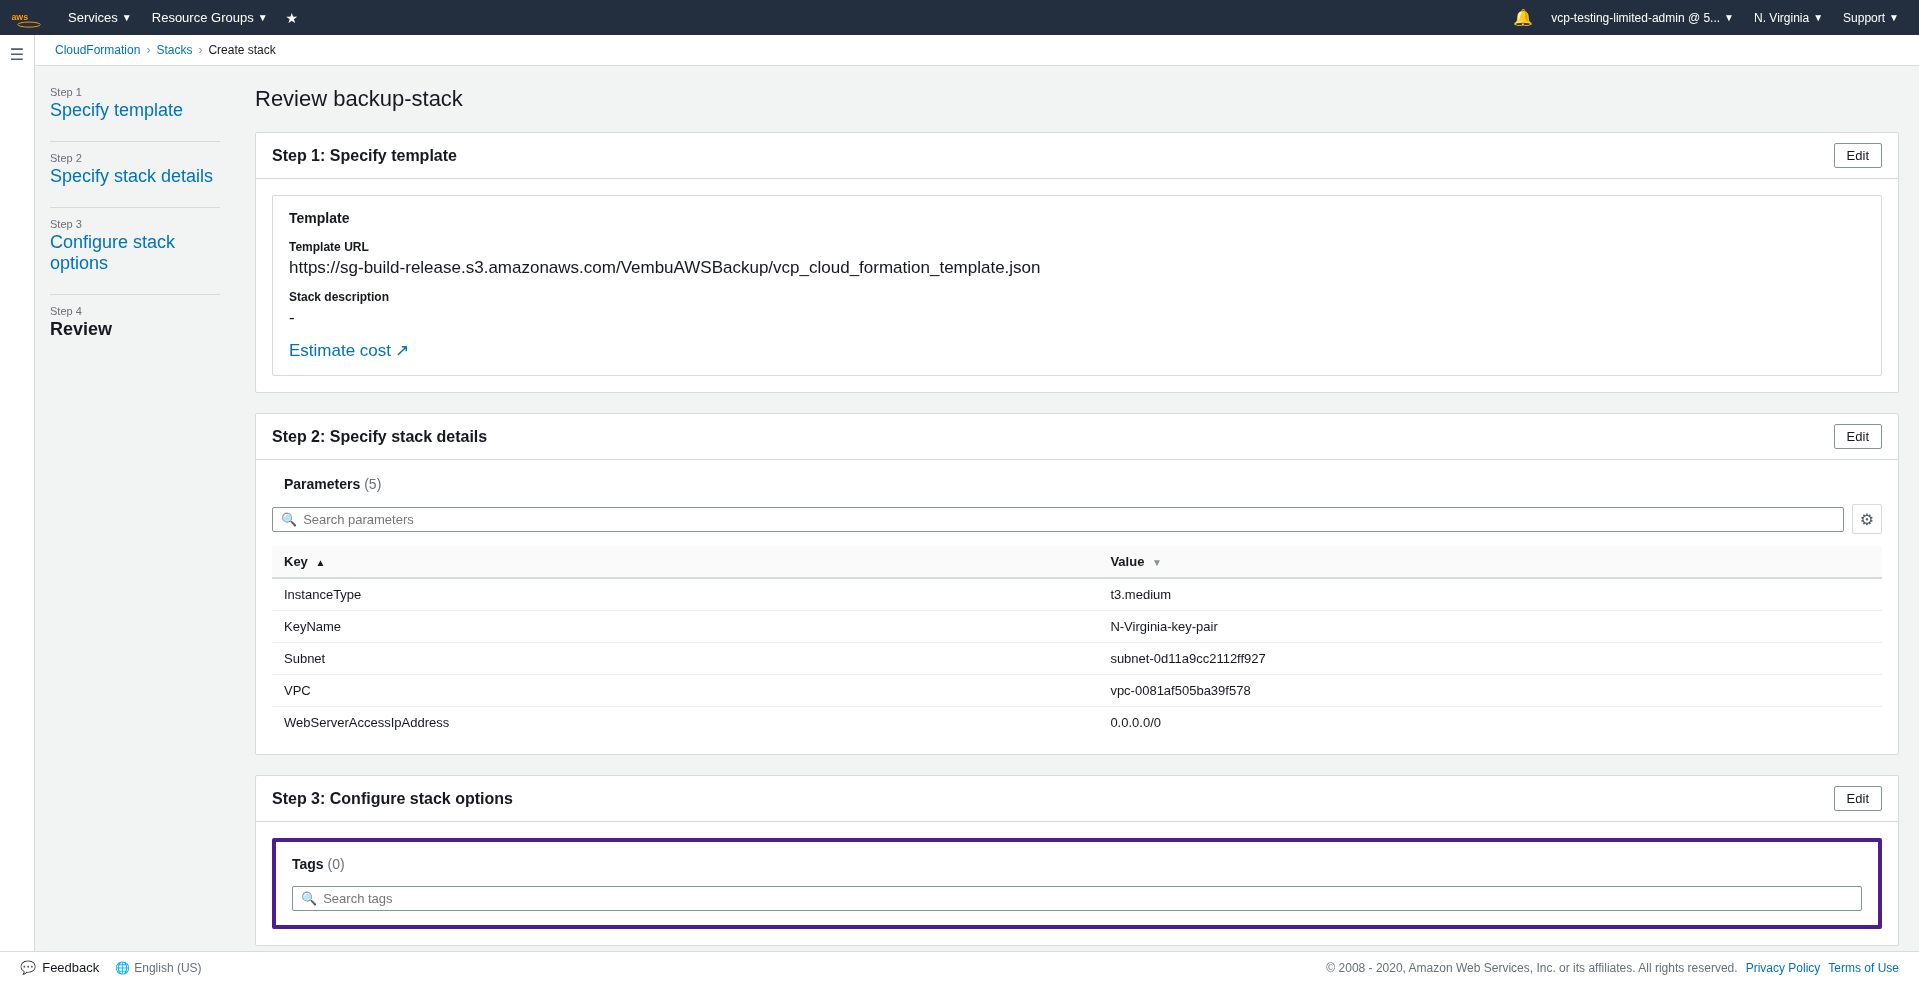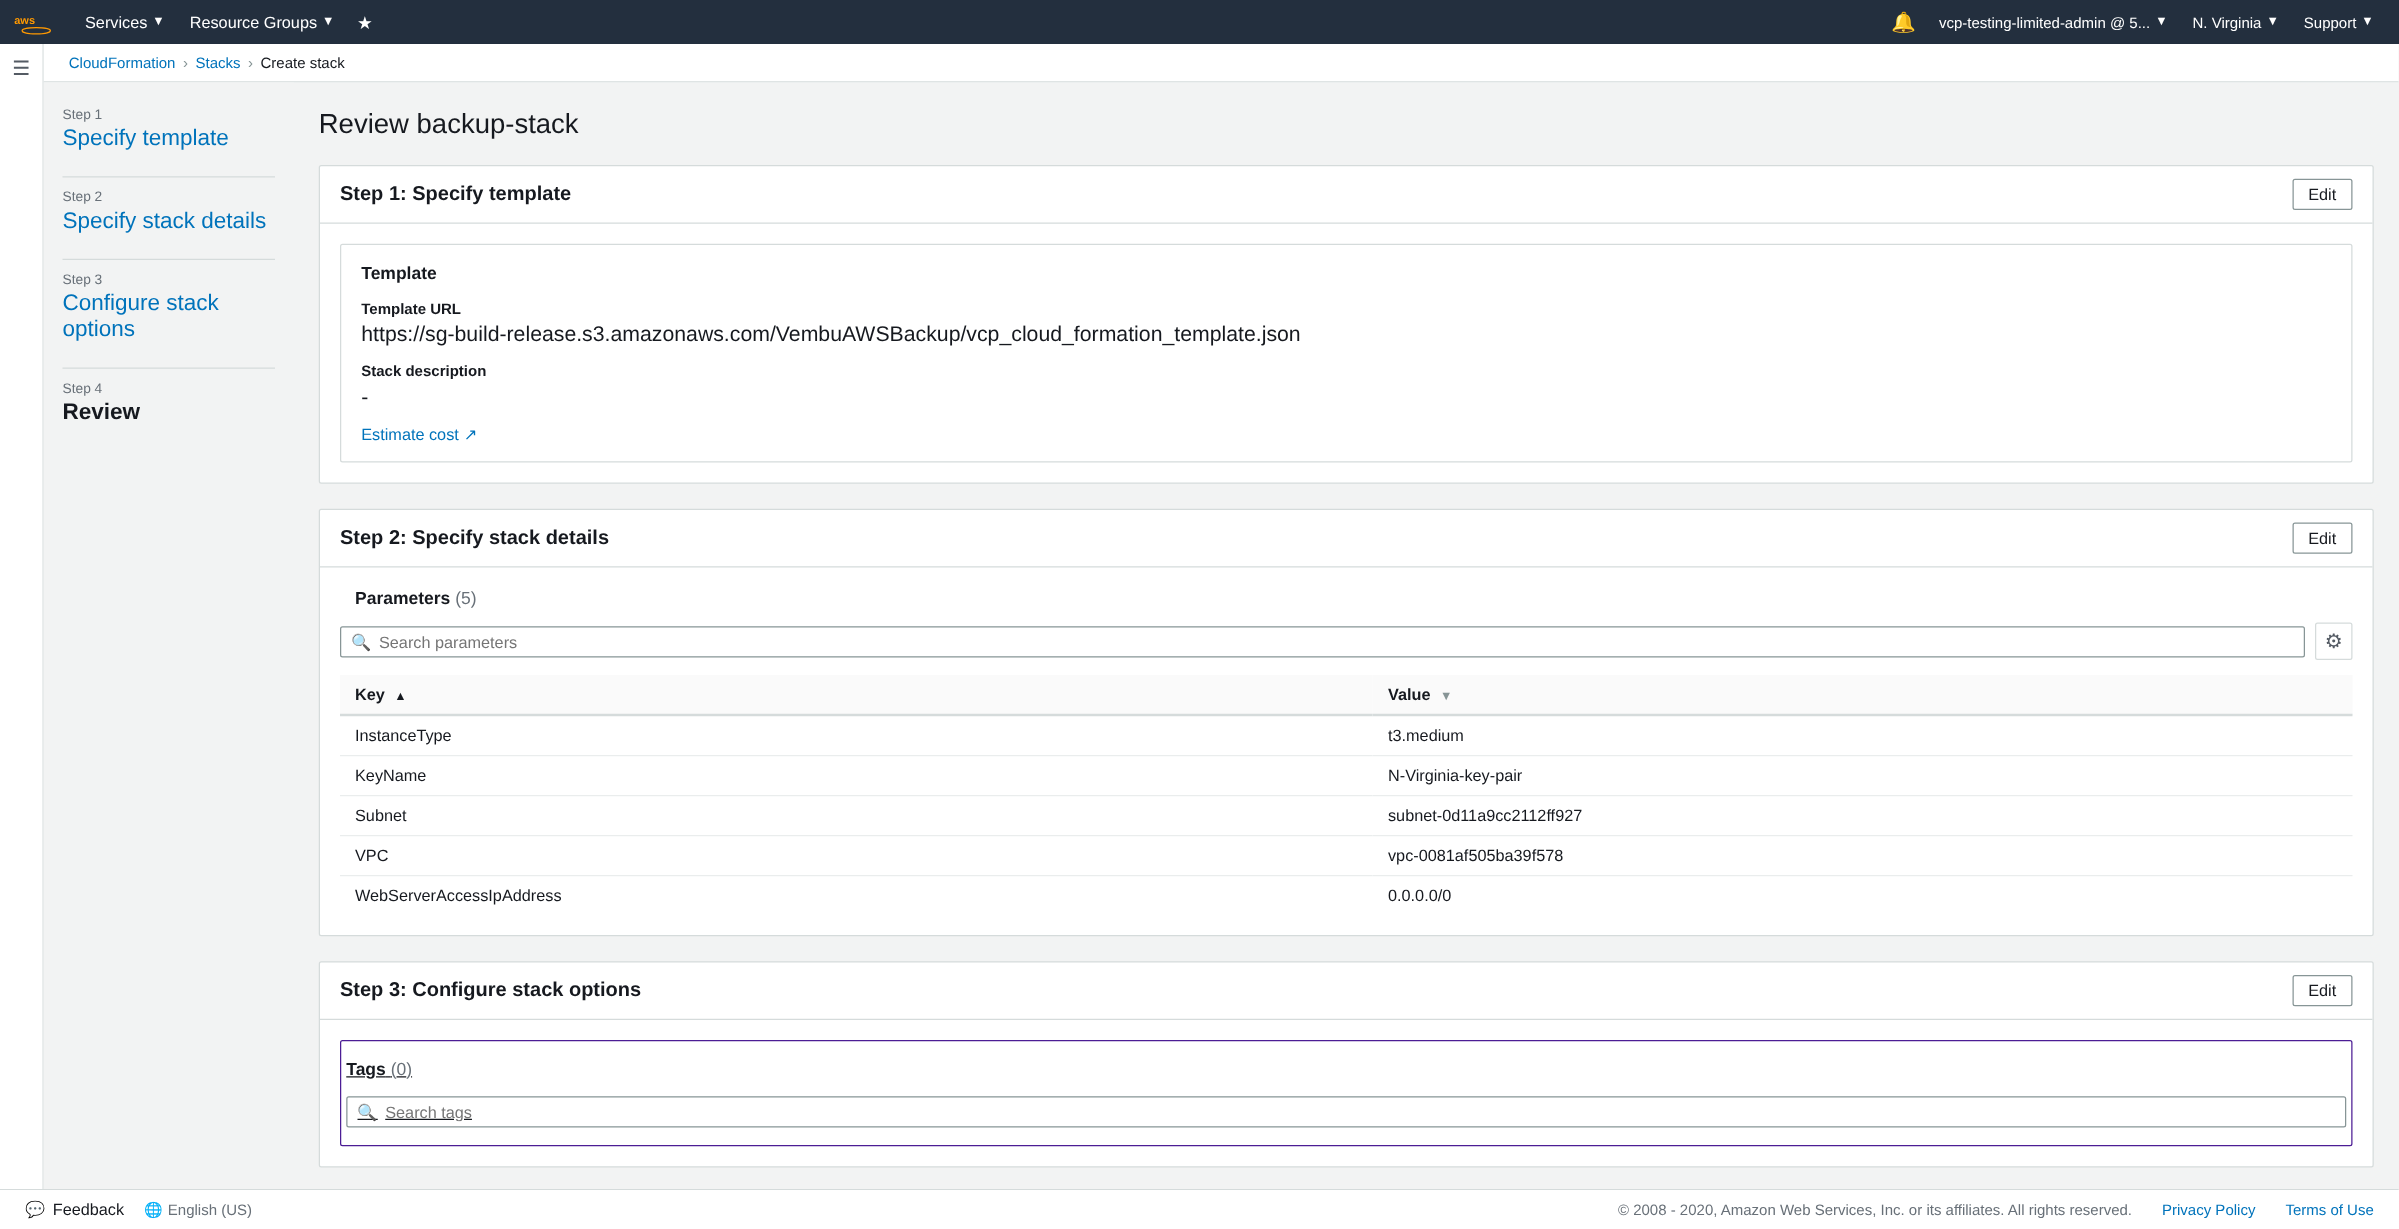--- a/index.html
+++ b/index.html
@@ -182,21 +182,21 @@
       color: #16191f;
       margin-bottom: 12px;
     }
     .field-value.url { word-break: break-all; }
     .estimate-link {
       color: #0073bb;
       text-decoration: none;
       display: inline-flex;
       align-items: center;
       gap: 4px;
-      font-size: 13px;
+      font-size: 17px;
       text-align: right;
     }
 
     
     .param-count { font-weight: 400; color: #687078; }
     .search-box-wrapper {
       display: flex;
       align-items: center;
       gap: 8px;
       margin-bottom: 12px;
@@ -250,24 +250,23 @@
       border-bottom: 1px solid #eaeded;
       font-size: 13px;
       color: #16191f;
     }
     .param-table tr:last-child td { border-bottom: none; }
     .sort-icon { margin-left: 4px; font-size: 10px; }
     .sort-icon-down { margin-left: 4px; font-size: 10px; color: #879596; }
 
     
     .tags-subsection {
-      border: 1px solid #4c1d95;
-      border-radius: 2px;
-      padding: 14px 4px;
-      text-decoration: underline;
+      border: 4px solid #4c1d95;
+      border-radius: 2px;
+      padding: 14px 16px;
     }
     .tags-title { font-size: 14px; font-weight: 600; margin-bottom: 14px; }
     .tags-search-box {
       display: flex;
       align-items: center;
       border: 1px solid #879596;
       border-radius: 2px;
       padding: 4px 8px;
       background: #fff;
       width: 100%;
@@ -300,21 +299,21 @@
       align-items: center;
       gap: 6px;
       cursor: pointer;
       color: #16191f;
       font-size: 13px;
     }
     .footer-right {
       margin-left: auto;
       display: flex;
       align-items: center;
-      gap: 24px;
+      gap: 8px;
     }
     .footer-link { color: #0073bb; text-decoration: none; }
     .lang-btn {
       display: flex;
       align-items: center;
       gap: 4px;
       cursor: pointer;
     }
   </style>
 </head>

